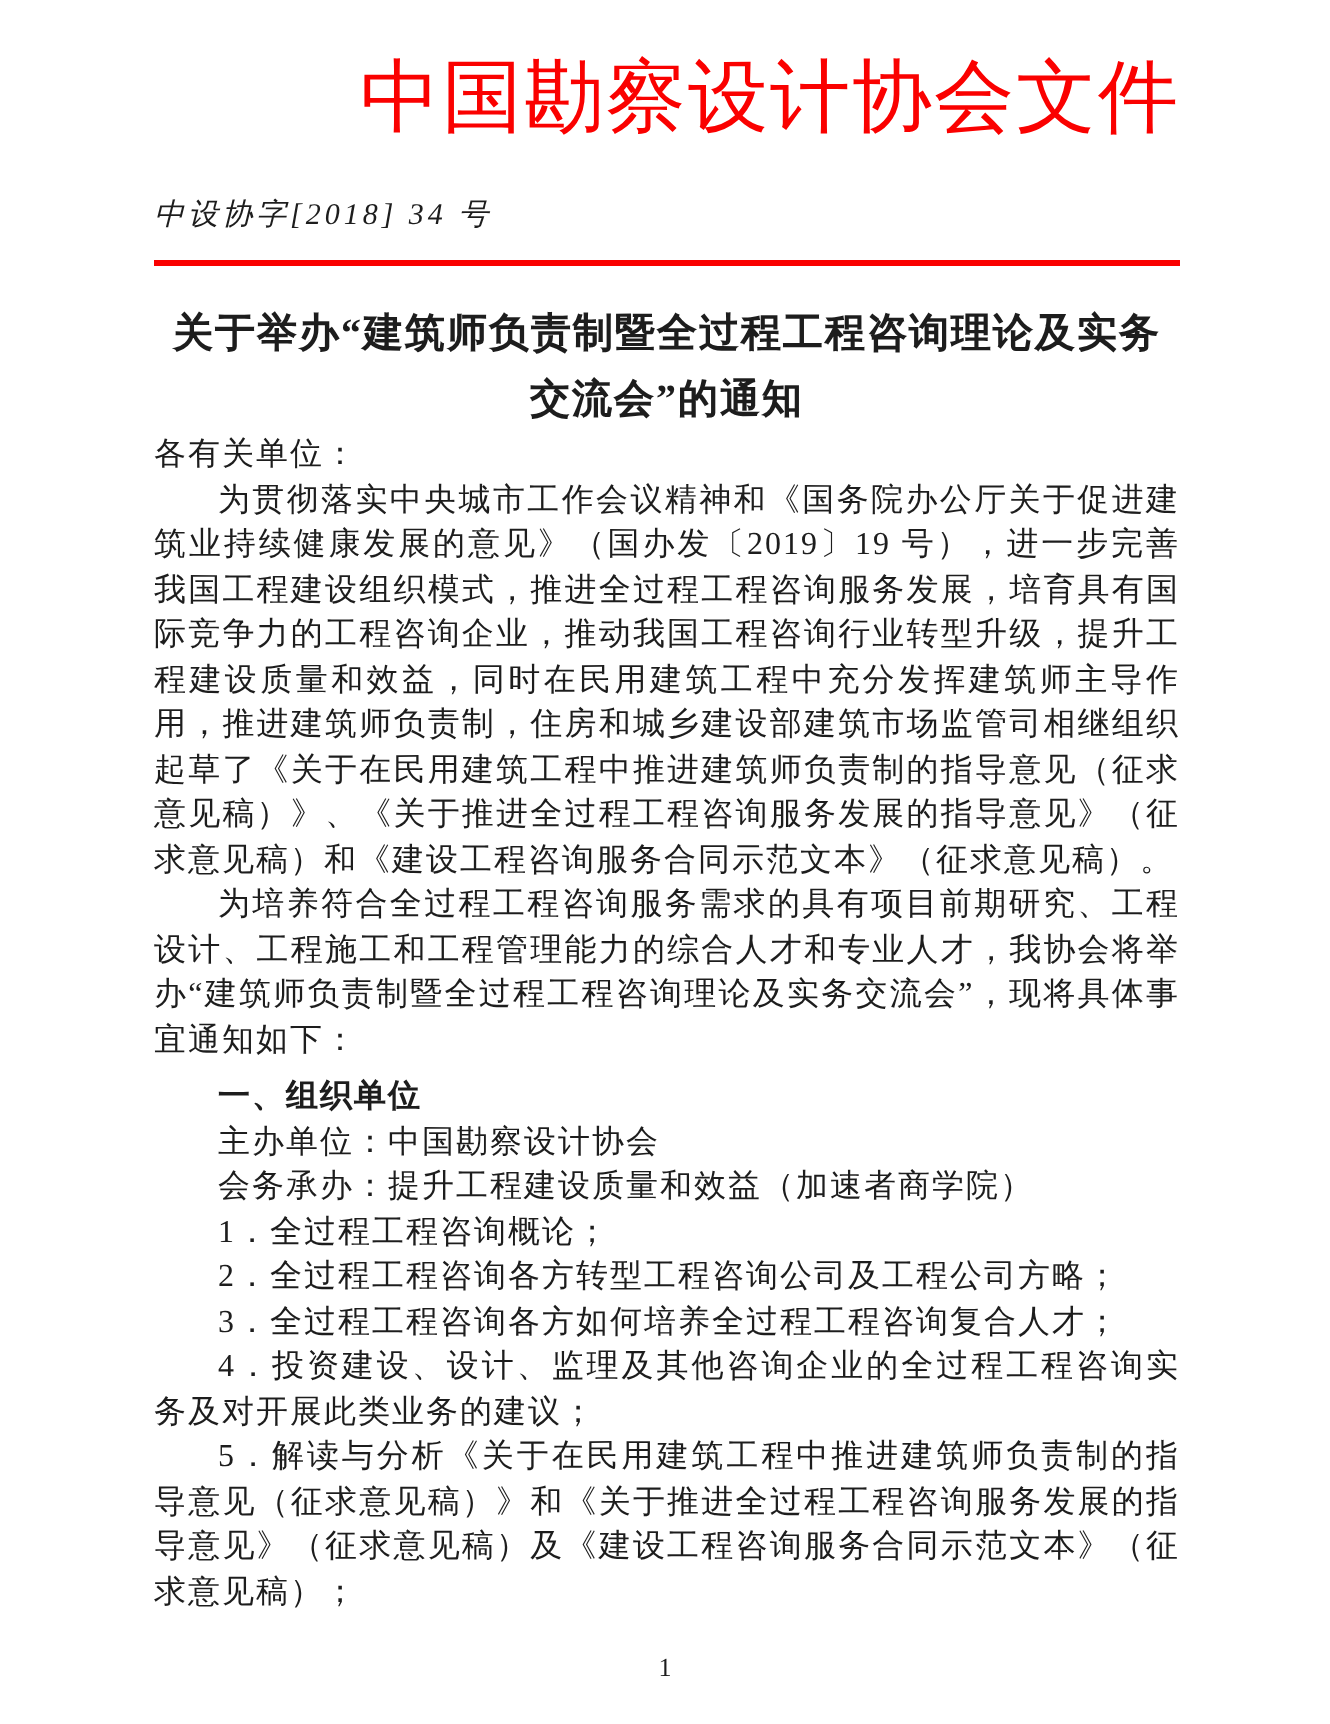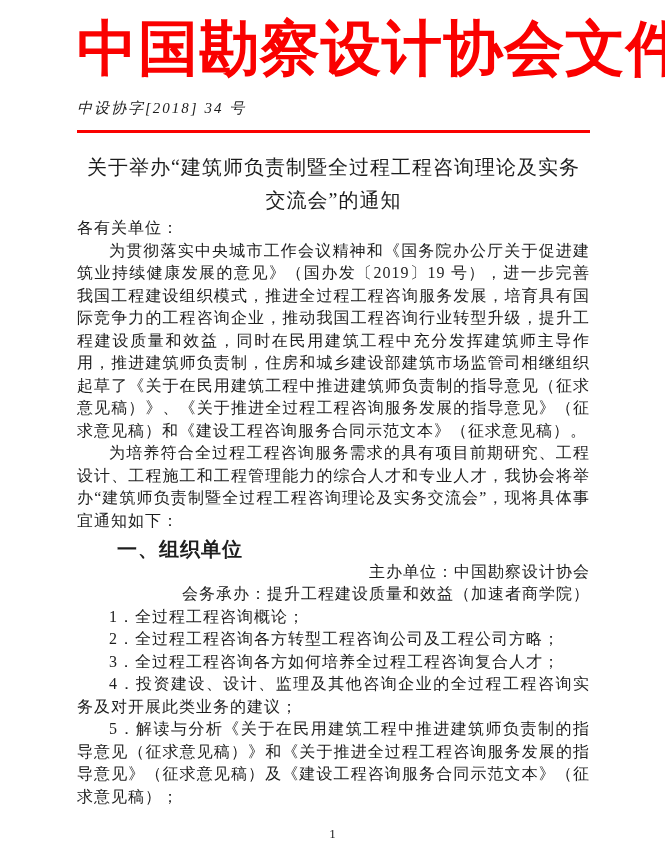--- a/index.html
+++ b/index.html
@@ -12,24 +12,24 @@
     width:665px;height:862px;
     margin:0;
     background:#ffffff;
     box-sizing:border-box;
     padding:24px 75px 0 77px;
     font-family:"Liberation Serif", serif;
     color:var(--ink);
     overflow:hidden;
   }
   .masthead{
-    text-align:center;
+    text-align:right;
     color:var(--accent-red);
-    font-size:60px;
-    font-weight:700;
+    font-size:40px;
+    font-weight:400;
     line-height:50px;
     letter-spacing:1px;
     white-space:nowrap;
   }
   .doc-number{
     margin-top:24px;
     text-align:left;
     font-size:15px;
     font-style:italic;
     letter-spacing:2px;
@@ -37,21 +37,21 @@
   }
   .red-divider{
     margin-top:11px;
     height:3px;
     background:var(--accent-red);
   }
   .notice-title{
     margin-top:18px;
     text-align:center;
     font-size:20px;
-    font-weight:400;
+    font-weight:700;
     line-height:33px;
     letter-spacing:1px;
   }
   .body-block{
     font-size:16px;
     line-height:22.5px;
     letter-spacing:1px;
   }
   .salutation{
     margin:0;
@@ -59,27 +59,27 @@
   p.para{
     margin:0;
     text-indent:2em;
     text-align:justify;
   }
   .sec-heading{
     margin:6px 0 0 0;
     text-indent:2em;
     font-family:"Liberation Sans", sans-serif;
     font-weight:700;
-    font-size:20px;
+    font-size:16px;
     letter-spacing:1px;
   }
   p.plain-indent{
     margin:0;
     text-indent:2em;
-    text-align:right;
+    text-align:left;
   }
   .page-number{
     position:absolute;
     left:0;right:0;
     bottom:20px;
     text-align:center;
     font-size:13px;
     color:var(--ink);
   }
 </style>

